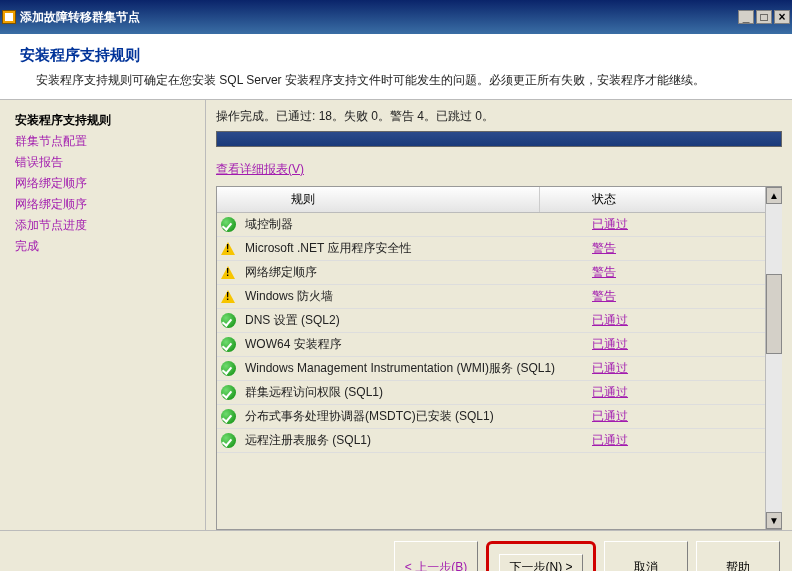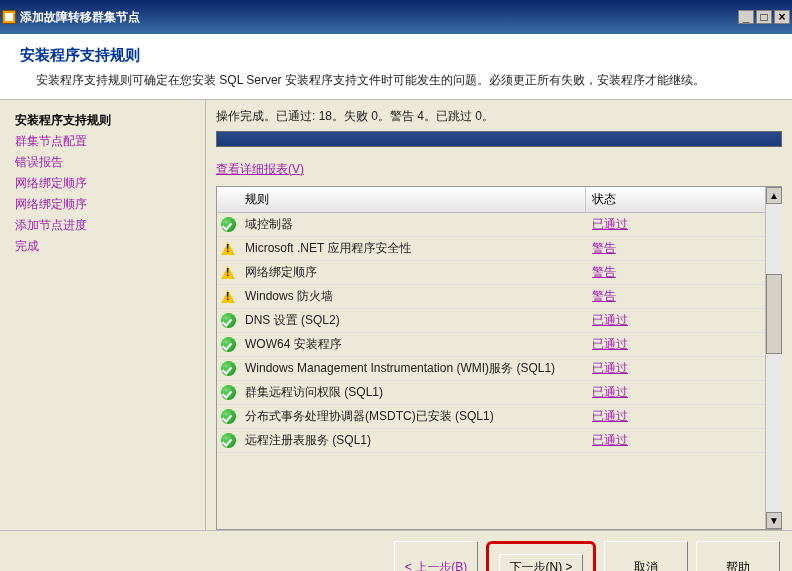--- a/index.html
+++ b/index.html
@@ -26,21 +26,21 @@
 .status-line { margin-bottom: 6px; color: #222; }
 .progress-bar { height: 16px; background: linear-gradient(to bottom, #2b4a8b, #1a3a7a); border: 1px solid #666; margin-bottom: 10px; }
 
 .actions-row { display: flex; align-items: center; margin-bottom: 4px; }
 .btn { background: #ece9d8; border: 1px solid #808080; border-top-color: #fff; border-left-color: #fff; padding: 2px 10px; cursor: pointer; }
 .spacer { flex: 1; }
 .link { color: #a21caf; text-decoration: underline; cursor: pointer; }
 .report-link { margin: 4px 0 8px 0; display: inline-block; }
 
 .table-wrap { border: 1px solid #999; border-right: none; flex: 1; overflow: hidden; position: relative; }
-.table-header { display: flex; background: linear-gradient(to bottom,#fefefe,#e4e4e4); border-bottom: 1px solid #bbb; }
+.table-header { display: flex; background: linear-gradient(to bottom,#fefefe,#e4e4e4); border-bottom: 1px solid #bbb; gap: 46px; }
 .table-header > div { padding: 4px 6px; border-right: 1px solid #ccc; }
 .col-icon { width: 22px; border-right: none !important; }
 .col-rule { flex: 1; }
 .col-status { width: 196px; }
 .tbody { overflow-y: auto; height: 240px; }
 .trow { display: flex; border-bottom: 1px solid #ddd; align-items: center; height: 24px; }
 .trow .c-icon { width: 22px; display: flex; align-items: center; justify-content: center; }
 .trow .c-rule { flex: 1; padding: 0 6px; color: #222; white-space: nowrap; overflow: hidden; }
 .trow .c-status { width: 196px; padding: 0 6px; }
 

